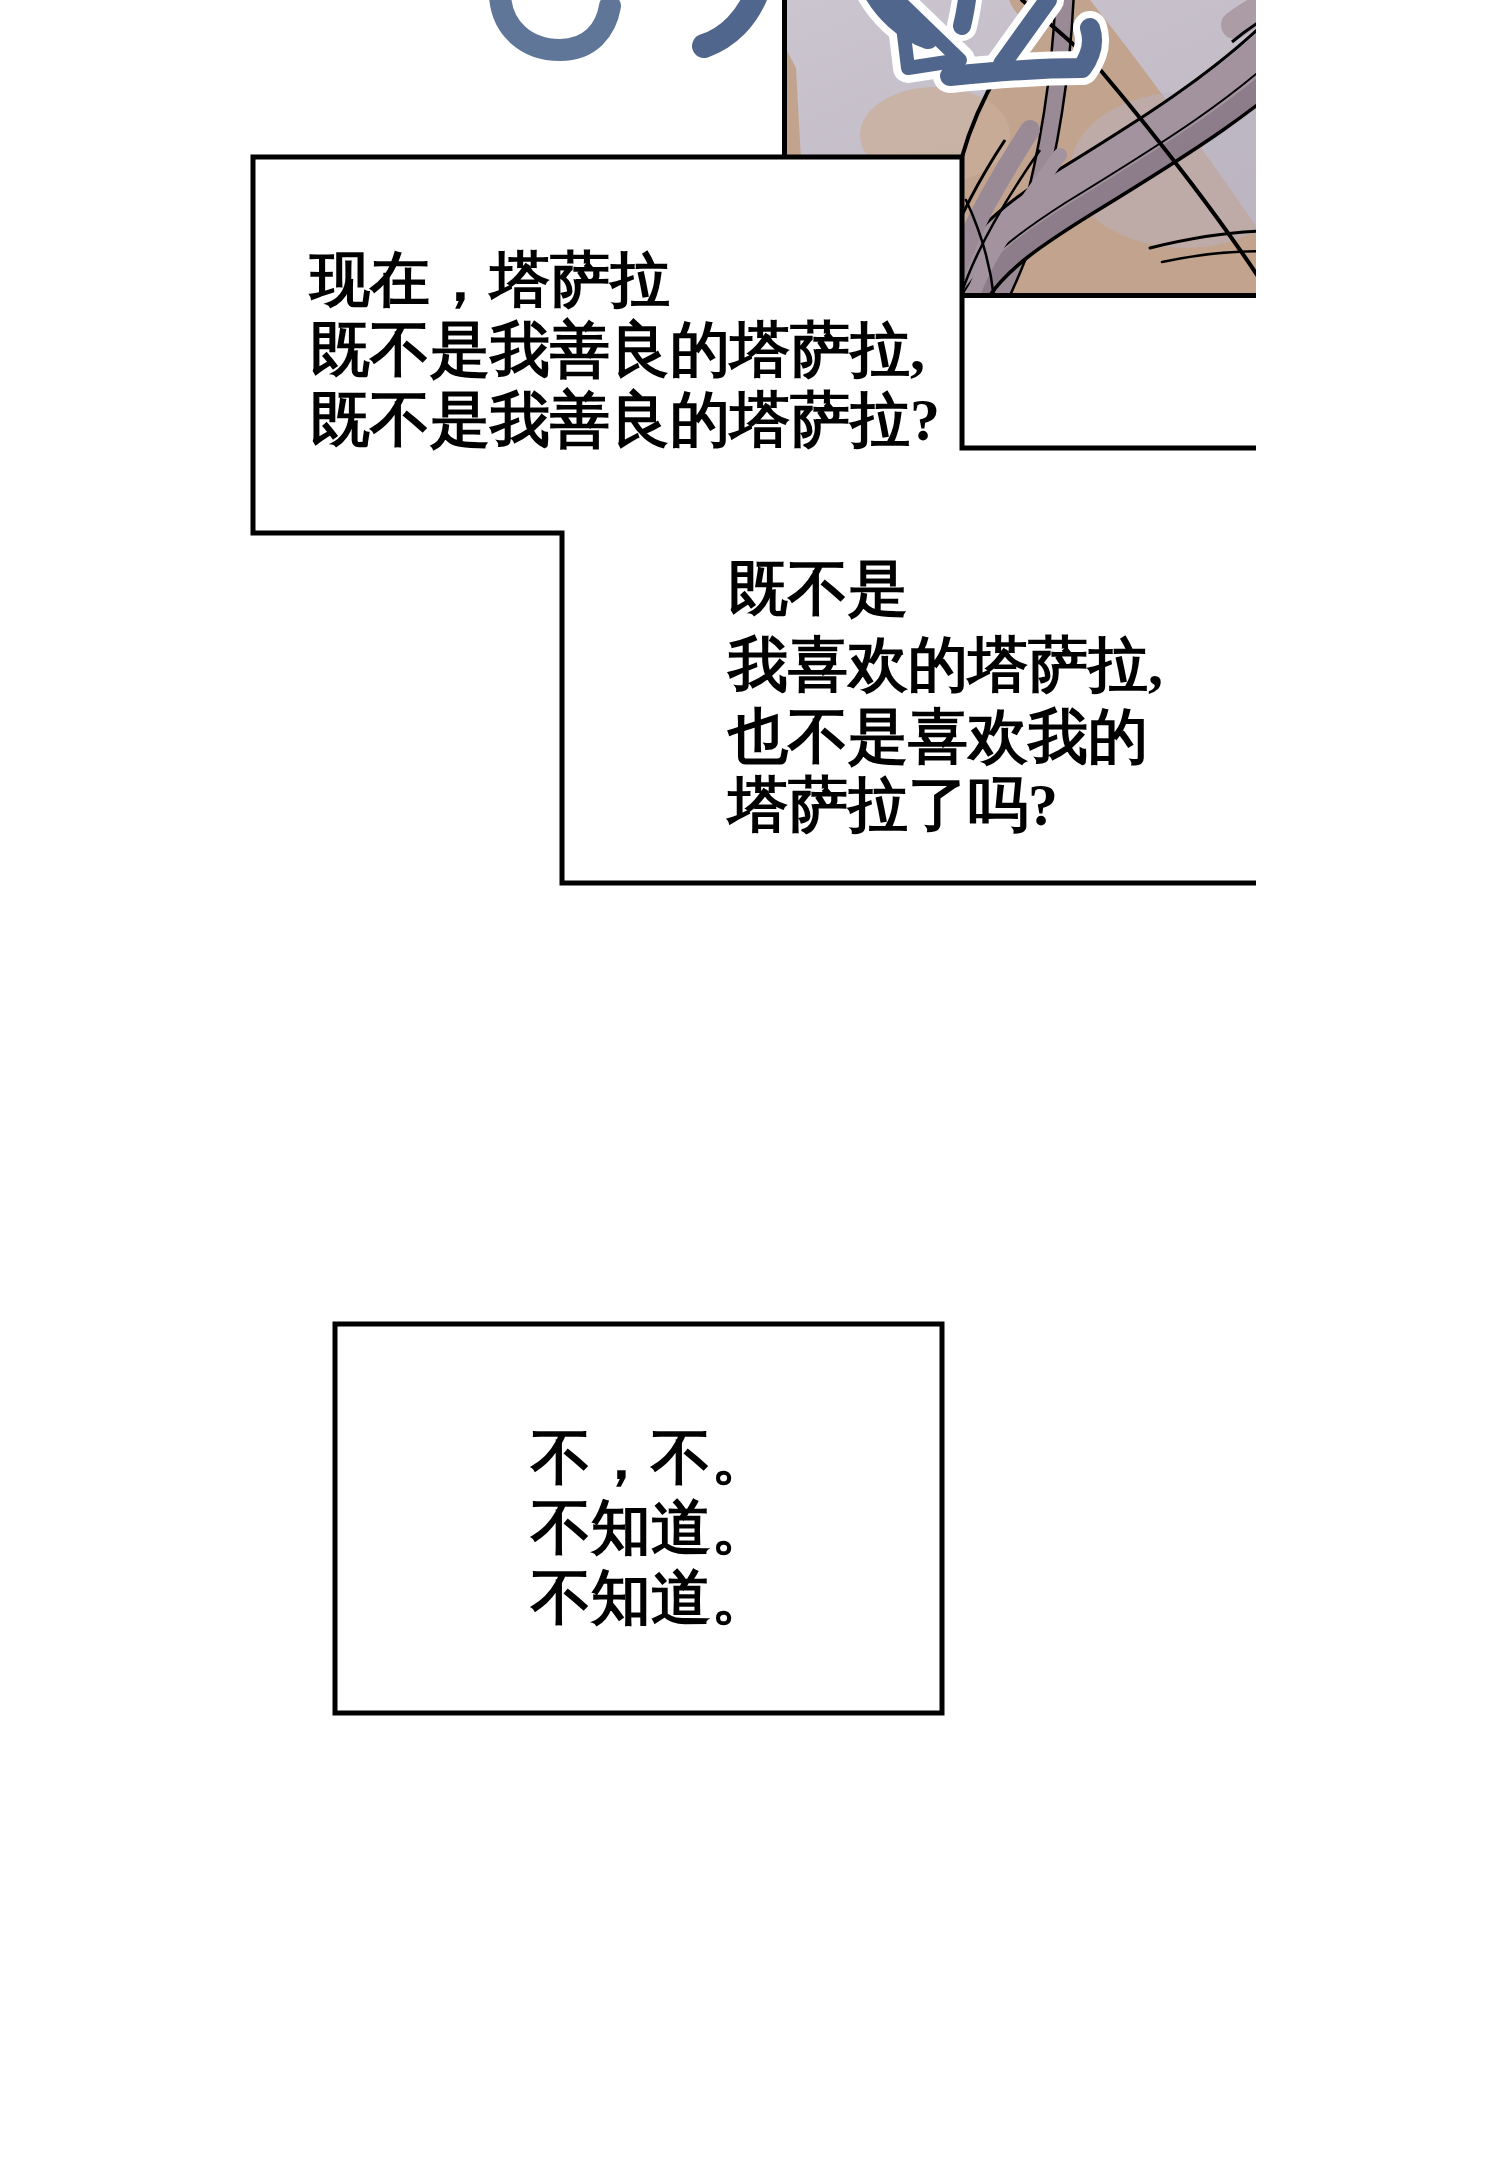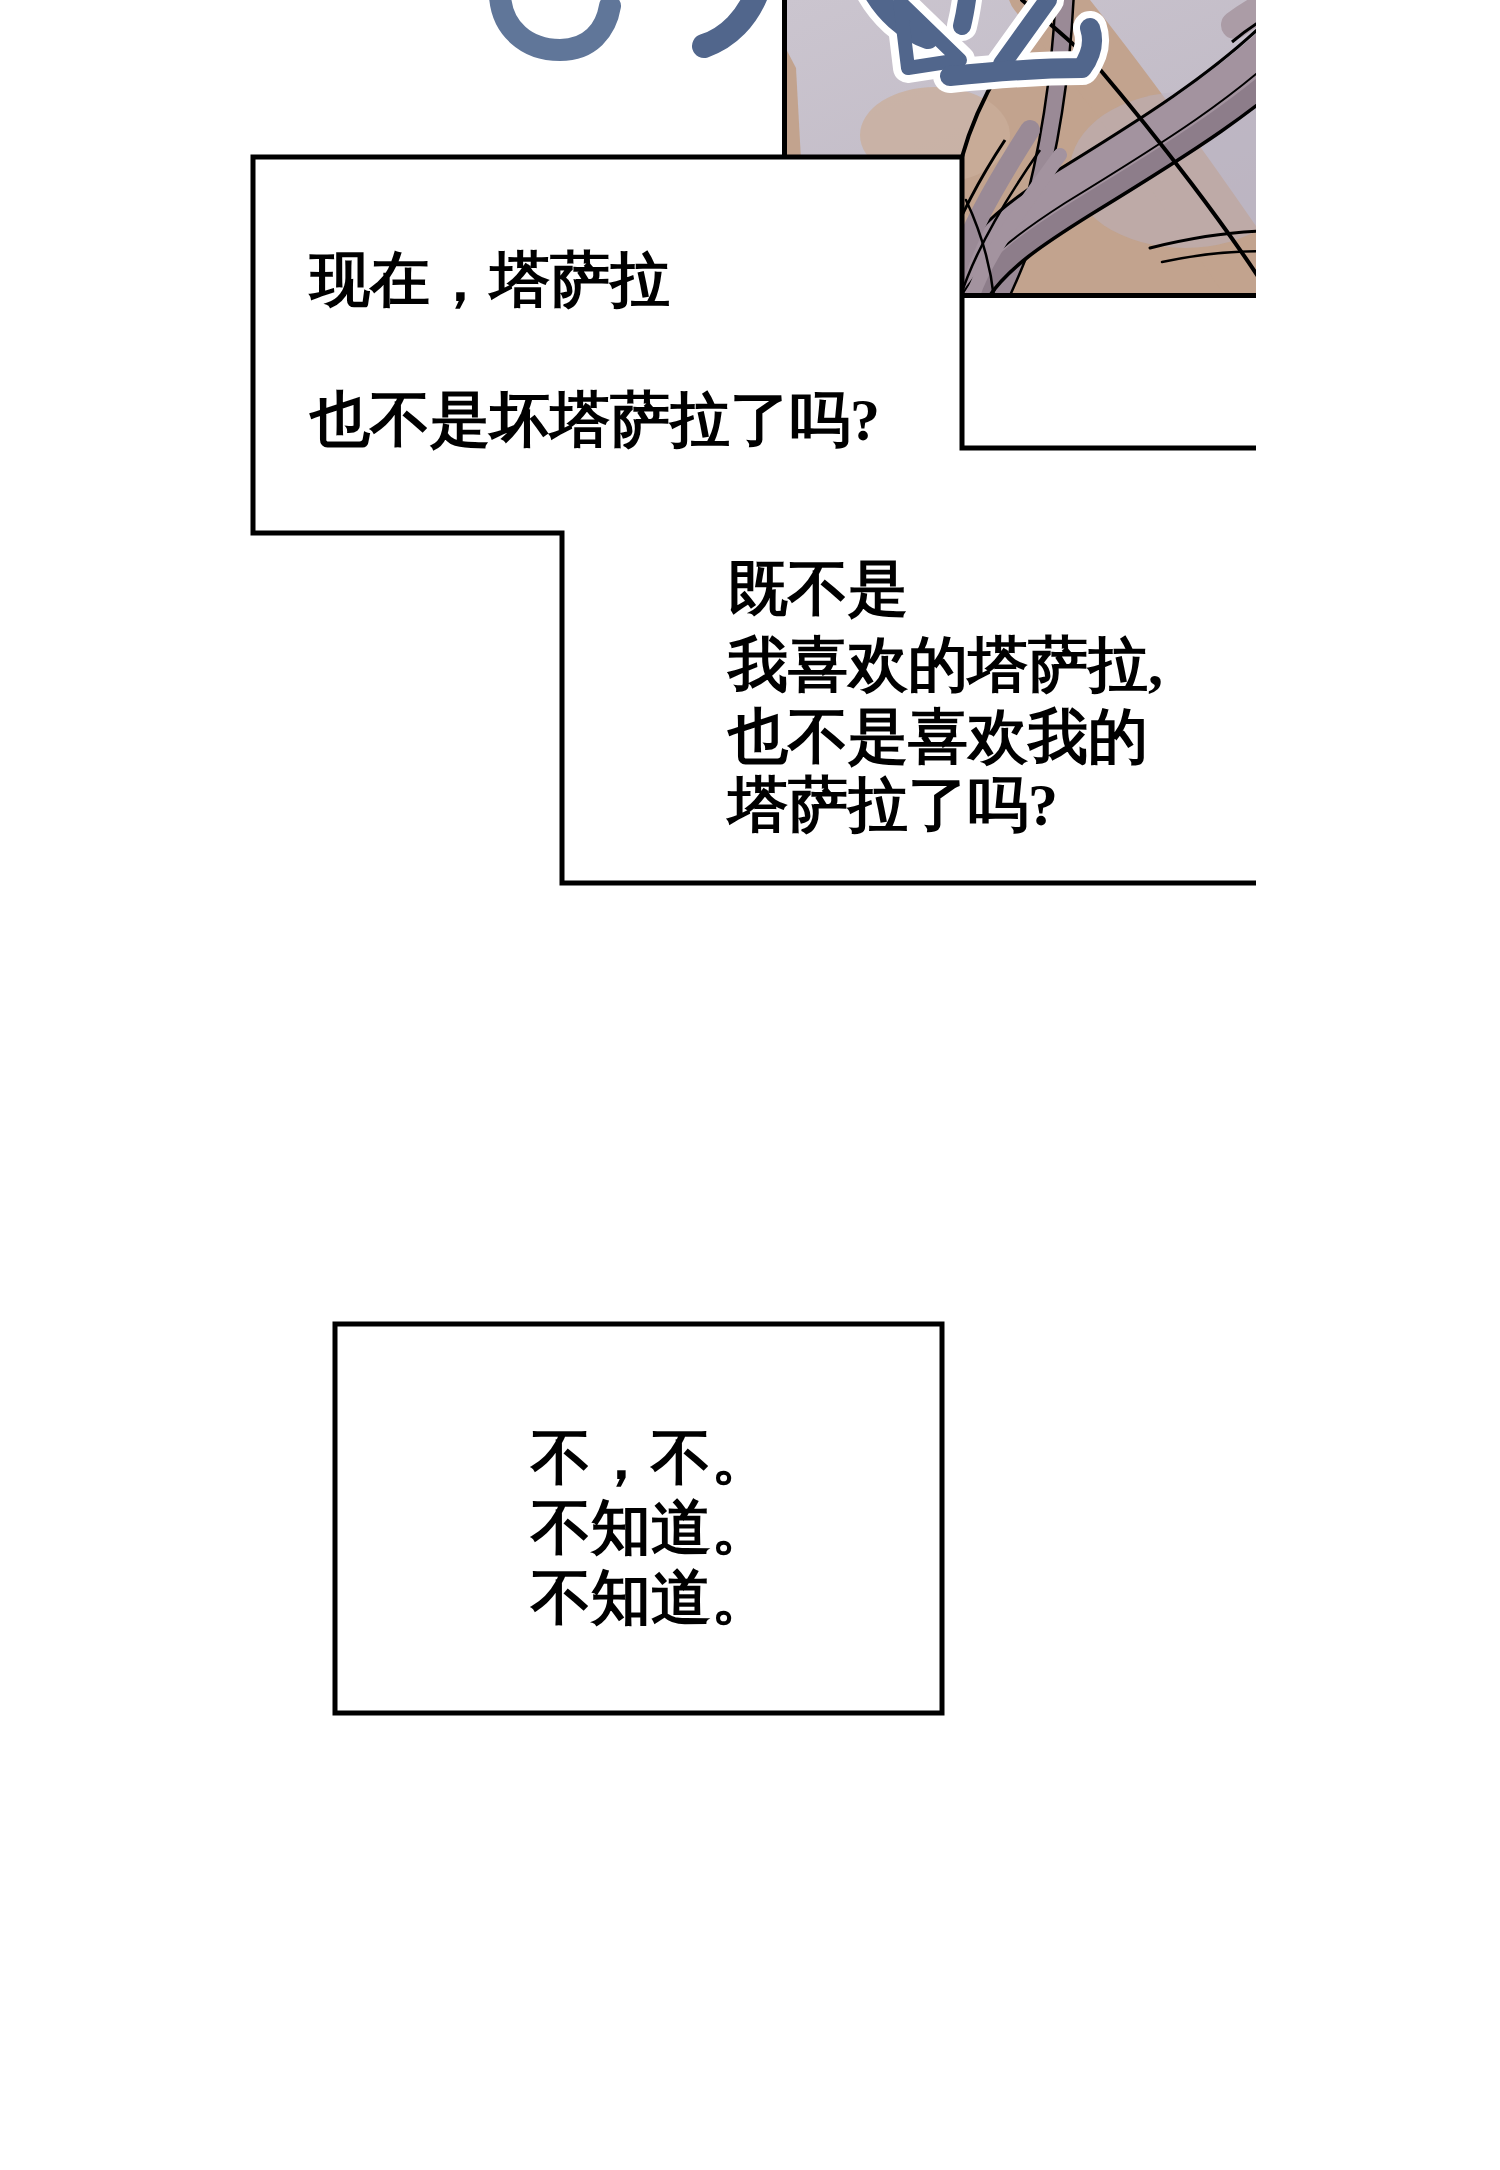--- a/index.html
+++ b/index.html
@@ -117,21 +117,22 @@
 
       <path fill="none" stroke-linecap="round" stroke-width="22" d="M 500,-4 C 502,28 526,50 560,50 C 590,50 606,30 610,6" stroke="#607699"></path>
       <path fill="none" stroke-linecap="round" stroke-width="24" d="M 758,-10 C 748,18 728,38 704,46" stroke="#51668c"></path>
     </g>
 
     <path d="M 253,157 H 962 V 448 H 1317 V 883 H 562 V 533 H 253 Z" stroke-width="5" stroke-linejoin="miter" fill="#ffffff" stroke="#000000"></path>
     <rect x="335" y="1324" width="607" height="389" stroke-width="5" fill="#ffffff" stroke="#000000"></rect>
   </svg>
 
   <div class="speech-line" style="left:310px;top:250px;">现在，塔萨拉</div>
-  <div class="speech-line" style="left:310px;top:390px;">也不是坏塔萨拉了吗?</div>
+  <div class="speech-line" style="left:310px;top:320px;">既不是我善良的塔萨拉,</div>
+  <div class="speech-line" style="left:310px;top:390px;">既不是我善良的塔萨拉?</div>
 
   <div class="speech-line" style="left:728px;top:563px;font-family:Liberation Mono, monospace;">既不是</div>
   <div class="speech-line" style="left:728px;top:635px;">我喜欢的塔萨拉,</div>
   <div class="speech-line" style="left:728px;top:775px;">塔萨拉了吗?</div>
   <div class="speech-line" style="left:728px;top:707px;">也不是喜欢我的</div>
 
   <div class="speech-line" style="left:531px;top:1428px;text-align:center;">不，不。</div>
   <div class="speech-line" style="left:531px;top:1498px;">不知道。</div>
   <div class="speech-line" style="left:531px;top:1568px;">不知道。</div>
 

